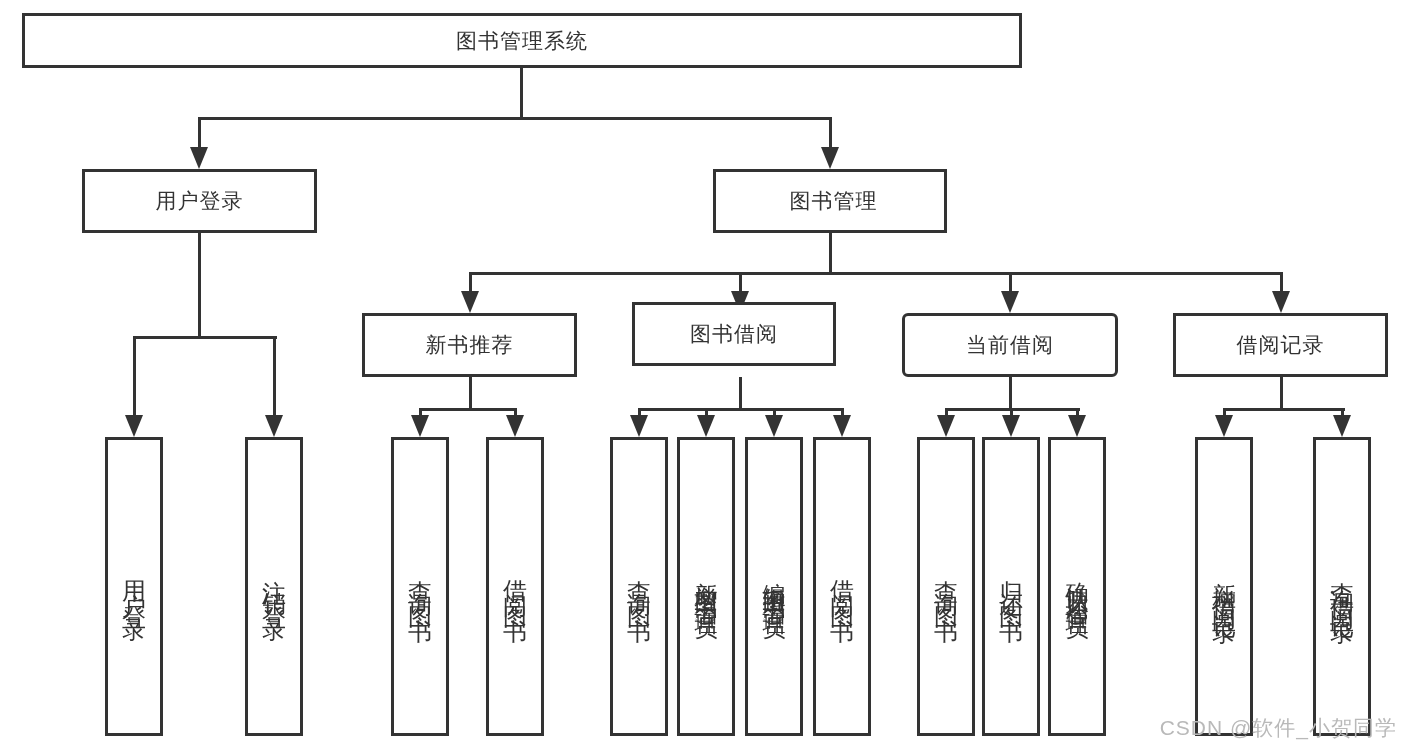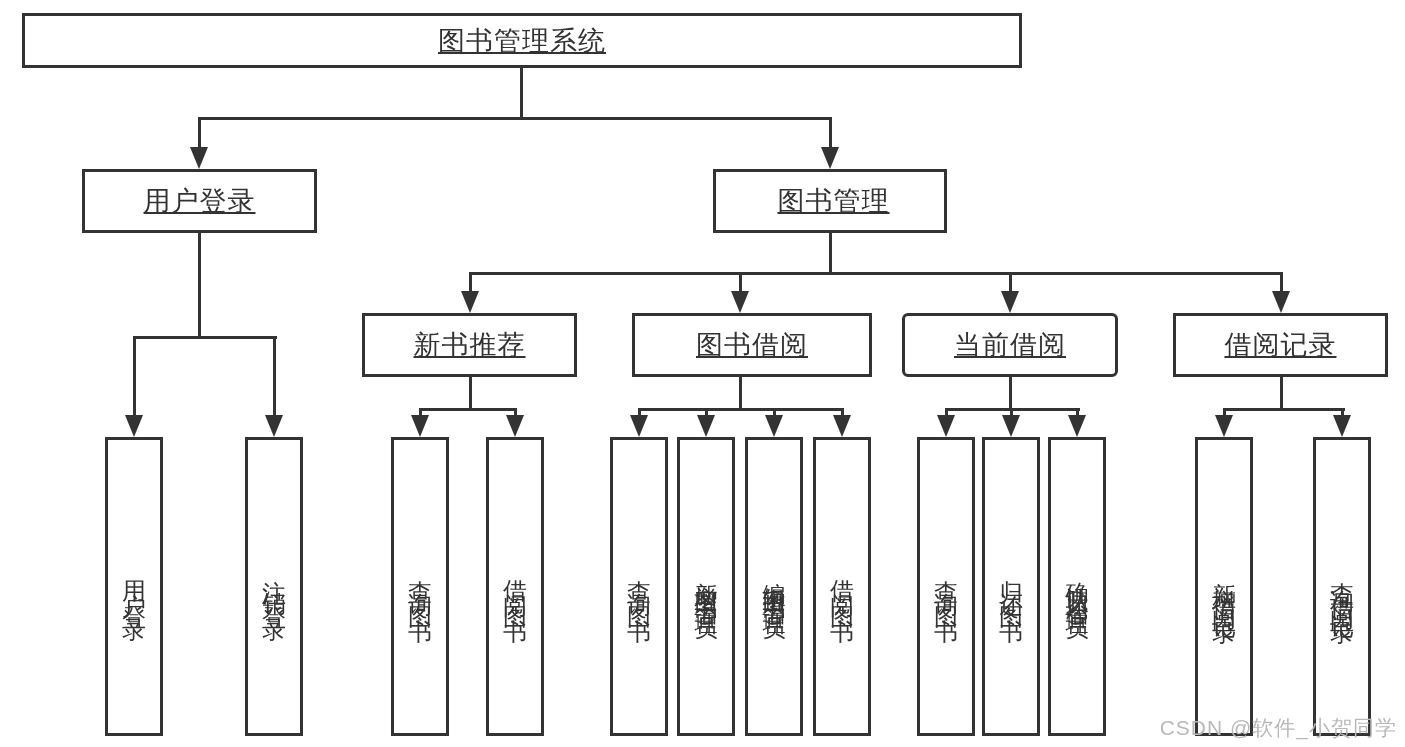--- a/index.html
+++ b/index.html
@@ -5,21 +5,21 @@
   * { margin:0; padding:0; box-sizing:border-box; }
   html,body { background:#ffffff; }
   .canvas {
     position:relative; width:1405px; height:747px; background:#ffffff;
     font-family:"Liberation Sans", sans-serif; overflow:hidden;
   }
   .node {
     position:absolute; background:#ffffff; border:3px solid #333333;
     display:flex; align-items:center; justify-content:center; z-index:2;
   }
-  .node .lbl { font-size:27px; color:#333333; letter-spacing:1px; white-space:nowrap;text-decoration:underline; }
+  .node .lbl { font-size:21px; color:#333333; letter-spacing:1px; white-space:nowrap; }
   .leaf .lbl-v {
     writing-mode:vertical-rl; text-orientation:mixed;
     font-size:24px; color:#333333; letter-spacing:13px; line-height:1;
   }
   .leaf .len6  { letter-spacing:8px; }
   .leaf .len10 { font-size:23px; letter-spacing:5px; }
   .hline, .vline { position:absolute; background:#333333; z-index:1; }
   .hline { height:3px; }
   .vline { width:3px; }
   .arrow {
@@ -105,21 +105,21 @@
   </div>
 
   <div class="node" style="left:713px; top:169px; width:234px; height:64px;padding-left:7px;">
     <span class="lbl">图书管理</span>
   </div>
 
   <div class="node" style="left:362px; top:313px; width:215px; height:64px;">
     <span class="lbl">新书推荐</span>
   </div>
 
-  <div class="node" style="left:632px; top:313px; width:240px; height:64px;">
+  <div class="node" style="left:632px; top:302px; width:204px; height:64px;">
     <span class="lbl">图书借阅</span>
   </div>
 
   <div class="node" style="left:902px; top:313px; width:216px; height:64px;border-radius:6px;">
     <span class="lbl">当前借阅</span>
   </div>
 
   <div class="node" style="left:1173px; top:313px; width:215px; height:64px;">
     <span class="lbl">借阅记录</span>
   </div>

